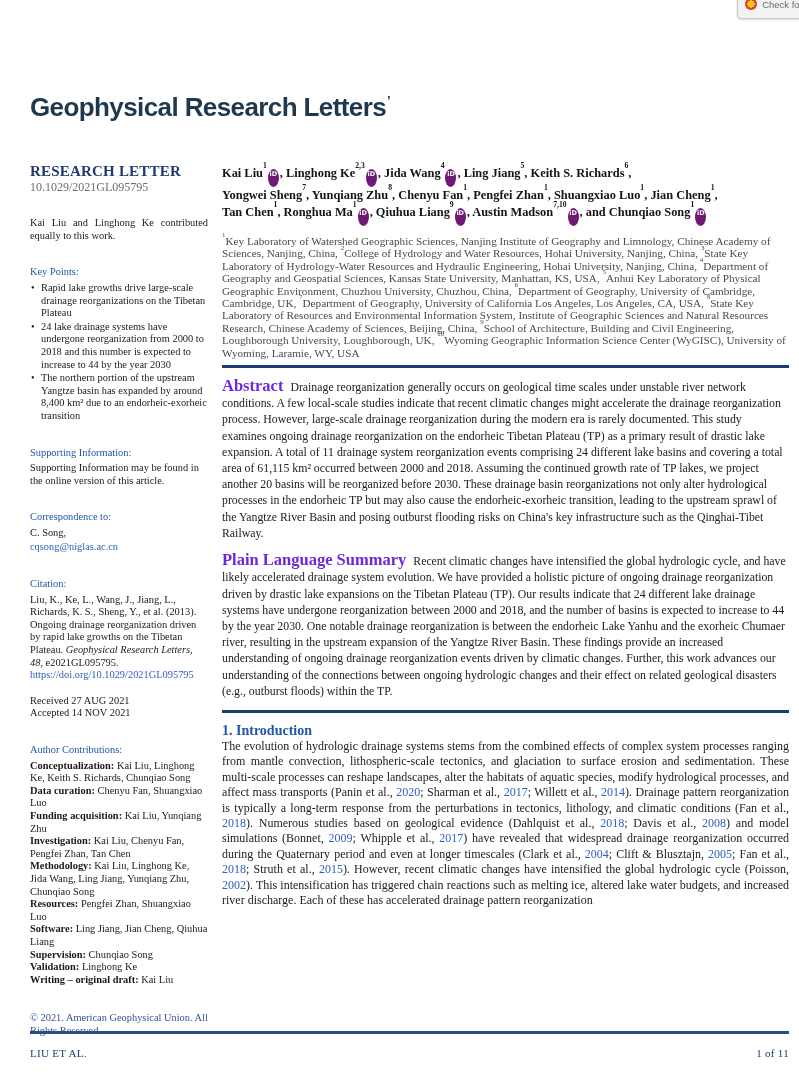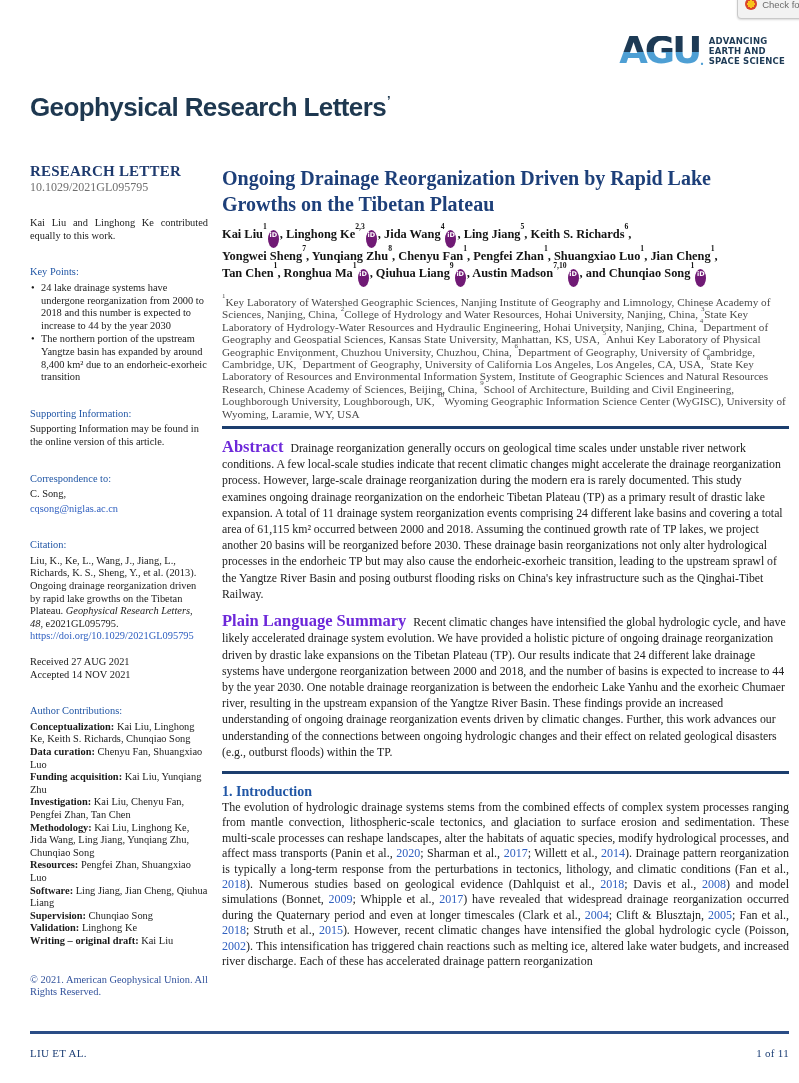--- a/index.html
+++ b/index.html
@@ -72,42 +72,34 @@
 </head>
 <body>
 
 <div class="page">
 
   <div class="check-updates">
     <span class="cfu-icon"></span>
     <span>Check for up</span>
   </div>
 
-  <div class="agu-logo">
-    <span class="agu-letters">AGU</span>
-      <span class="agu-reg">.</span>
-    <span class="agu-tagline">
-      <div>ADVANCING</div>
-      <div>EARTH AND</div>
-      <div>SPACE SCIENCE</div>
-    </span>
-  </div>
 
   <div class="journal-title"><span>Geophysical Research Letters</span><span class="jt-mark">’</span></div>
 
   <div class="content">
 
     <aside class="sidebar">
       <div class="side-type">RESEARCH LETTER</div>
       <div class="side-doi">10.1029/2021GL095795</div>
 
       <div class="side-note">Kai Liu and Linghong Ke contributed equally to this work.</div>
 
       <div class="side-head">Key Points:</div>
       <ul class="kp-list">
+        <li>Rapid lake growths drive large-scale drainage reorganizations on the Tibetan Plateau</li>
         <li>24 lake drainage systems have undergone reorganization from 2000 to 2018 and this number is expected to increase to 44 by the year 2030</li>
         <li>The northern portion of the upstream Yangtze basin has expanded by around 8,400 km² due to an endorheic-exorheic transition</li>
       </ul>
 
       <div class="side-head">Supporting Information:</div>
       <div class="side-block">Supporting Information may be found in the online version of this article.</div>
 
       <div class="side-head">Correspondence to:</div>
       <div class="side-block">C. Song,</div>
       <div class="side-block link">cqsong@niglas.ac.cn</div>
@@ -118,21 +110,20 @@
       <div class="received">Received 27 AUG 2021</div>
       <div>Accepted 14 NOV 2021</div>
 
       <div class="side-head">Author Contributions:</div>
       <div class="side-block"><span class="b">Conceptualization: </span><span>Kai Liu, Linghong Ke, Keith S. Richards, Chunqiao Song</span><br><span class="b">Data curation: </span><span>Chenyu Fan, Shuangxiao Luo</span><br><span class="b">Funding acquisition: </span><span>Kai Liu, Yunqiang Zhu</span><br><span class="b">Investigation: </span><span>Kai Liu, Chenyu Fan, Pengfei Zhan, Tan Chen</span><br><span class="b">Methodology: </span><span>Kai Liu, Linghong Ke, Jida Wang, Ling Jiang, Yunqiang Zhu, Chunqiao Song</span><br><span class="b">Resources: </span><span>Pengfei Zhan, Shuangxiao Luo</span><br><span class="b">Software: </span><span>Ling Jiang, Jian Cheng, Qiuhua Liang</span><br><span class="b">Supervision: </span><span>Chunqiao Song</span><br><span class="b">Validation: </span><span>Linghong Ke</span><br><span class="b">Writing – original draft: </span><span>Kai Liu</span></div>
 
       <div class="copyright">© 2021. American Geophysical Union. All Rights Reserved.</div>
     </aside>
 
     <main class="main">
-      <h1 class="article-title">Ongoing Drainage Reorganization Driven by Rapid Lake Growths on the Tibetan Plateau</h1>
 
       <div class="authors"><span>Kai Liu</span><sup>1</sup><span class="orcid">iD</span><span>, Linghong Ke</span><sup>2,3</sup><span class="orcid">iD</span><span>, Jida Wang</span><sup>4</sup><span class="orcid">iD</span><span>, Ling Jiang</span><sup>5</sup><span>, Keith S. Richards</span><sup>6</sup><span>,</span><br><span>Yongwei Sheng</span><sup>7</sup><span>, Yunqiang Zhu</span><sup>8</sup><span>, Chenyu Fan</span><sup>1</sup><span>, Pengfei Zhan</span><sup>1</sup><span>, Shuangxiao Luo</span><sup>1</sup><span>, Jian Cheng</span><sup>1</sup><span>,</span><br><span>Tan Chen</span><sup>1</sup><span>, Ronghua Ma</span><sup>1</sup><span class="orcid">iD</span><span>, Qiuhua Liang</span><sup>9</sup><span class="orcid">iD</span><span>, Austin Madson</span><sup>7,10</sup><span class="orcid">iD</span><span>, and Chunqiao Song</span><sup>1</sup><span class="orcid">iD</span></div>
 
       <div class="affiliations"><sup>1</sup><span>Key Laboratory of Watershed Geographic Sciences, Nanjing Institute of Geography and Limnology, Chinese Academy of Sciences, Nanjing, China, </span><sup>2</sup><span>College of Hydrology and Water Resources, Hohai University, Nanjing, China, </span><sup>3</sup><span>State Key Laboratory of Hydrology-Water Resources and Hydraulic Engineering, Hohai University, Nanjing, China, </span><sup>4</sup><span>Department of Geography and Geospatial Sciences, Kansas State University, Manhattan, KS, USA, </span><sup>5</sup><span>Anhui Key Laboratory of Physical Geographic Environment, Chuzhou University, Chuzhou, China, </span><sup>6</sup><span>Department of Geography, University of Cambridge, Cambridge, UK, </span><sup>7</sup><span>Department of Geography, University of California Los Angeles, Los Angeles, CA, USA, </span><sup>8</sup><span>State Key Laboratory of Resources and Environmental Information System, Institute of Geographic Sciences and Natural Resources Research, Chinese Academy of Sciences, Beijing, China, </span><sup>9</sup><span>School of Architecture, Building and Civil Engineering, Loughborough University, Loughborough, UK, </span><sup>10</sup><span>Wyoming Geographic Information Science Center (WyGISC), University of Wyoming, Laramie, WY, USA</span></div>
 
       <div class="rule"></div>
 
       <p class="sec"><span class="sec-head">Abstract</span><span>Drainage reorganization generally occurs on geological time scales under unstable river network conditions. A few local-scale studies indicate that recent climatic changes might accelerate the drainage reorganization process. However, large-scale drainage reorganization during the modern era is rarely documented. This study examines ongoing drainage reorganization on the endorheic Tibetan Plateau (TP) as a primary result of drastic lake expansion. A total of 11 drainage system reorganization events comprising 24 different lake basins and covering a total area of 61,115 km² occurred between 2000 and 2018. Assuming the continued growth rate of TP lakes, we project another 20 basins will be reorganized before 2030. These drainage basin reorganizations not only alter hydrological processes in the endorheic TP but may also cause the endorheic-exorheic transition, leading to the upstream sprawl of the Yangtze River Basin and posing outburst flooding risks on China's key infrastructure such as the Qinghai-Tibet Railway.</span></p>
 
       <p class="sec"><span class="sec-head">Plain Language Summary</span><span>Recent climatic changes have intensified the global hydrologic cycle, and have likely accelerated drainage system evolution. We have provided a holistic picture of ongoing drainage reorganization driven by drastic lake expansions on the Tibetan Plateau (TP). Our results indicate that 24 different lake drainage systems have undergone reorganization between 2000 and 2018, and the number of basins is expected to increase to 44 by the year 2030. One notable drainage reorganization is between the endorheic Lake Yanhu and the exorheic Chumaer river, resulting in the upstream expansion of the Yangtze River Basin. These findings provide an increased understanding of ongoing drainage reorganization events driven by climatic changes. Further, this work advances our understanding of the connections between ongoing hydrologic changes and their effect on related geological disasters (e.g., outburst floods) within the TP.</span></p>

